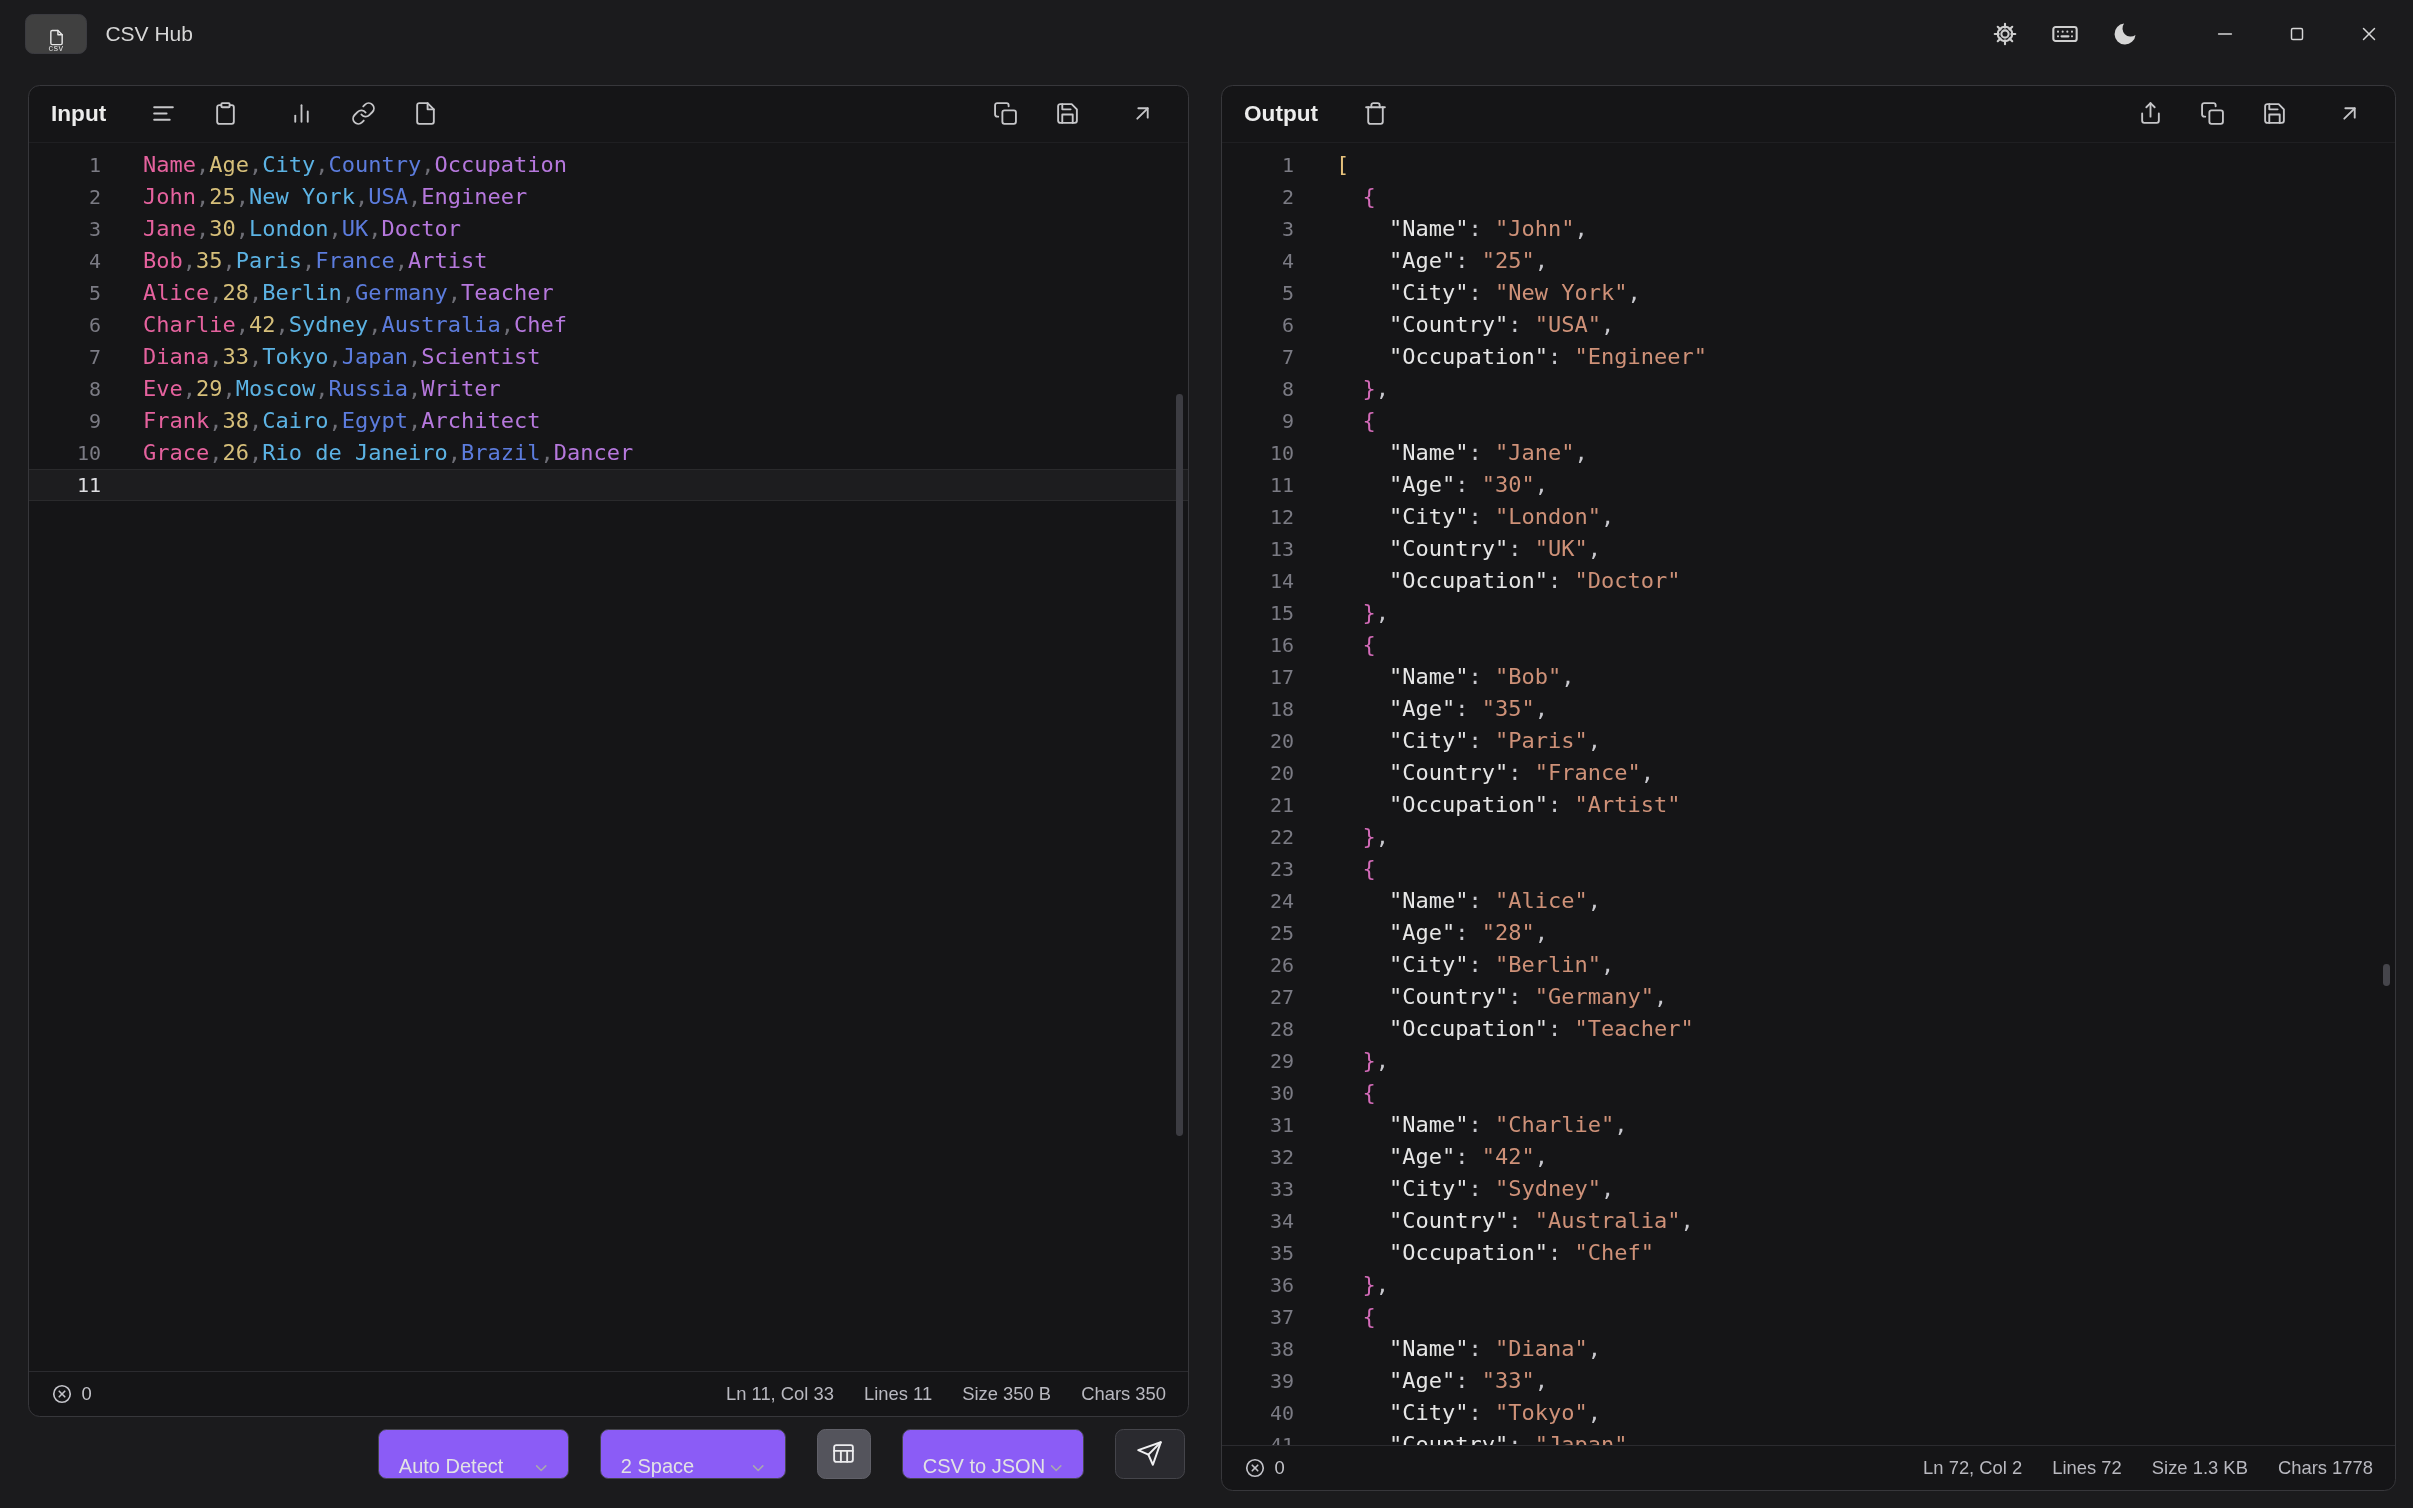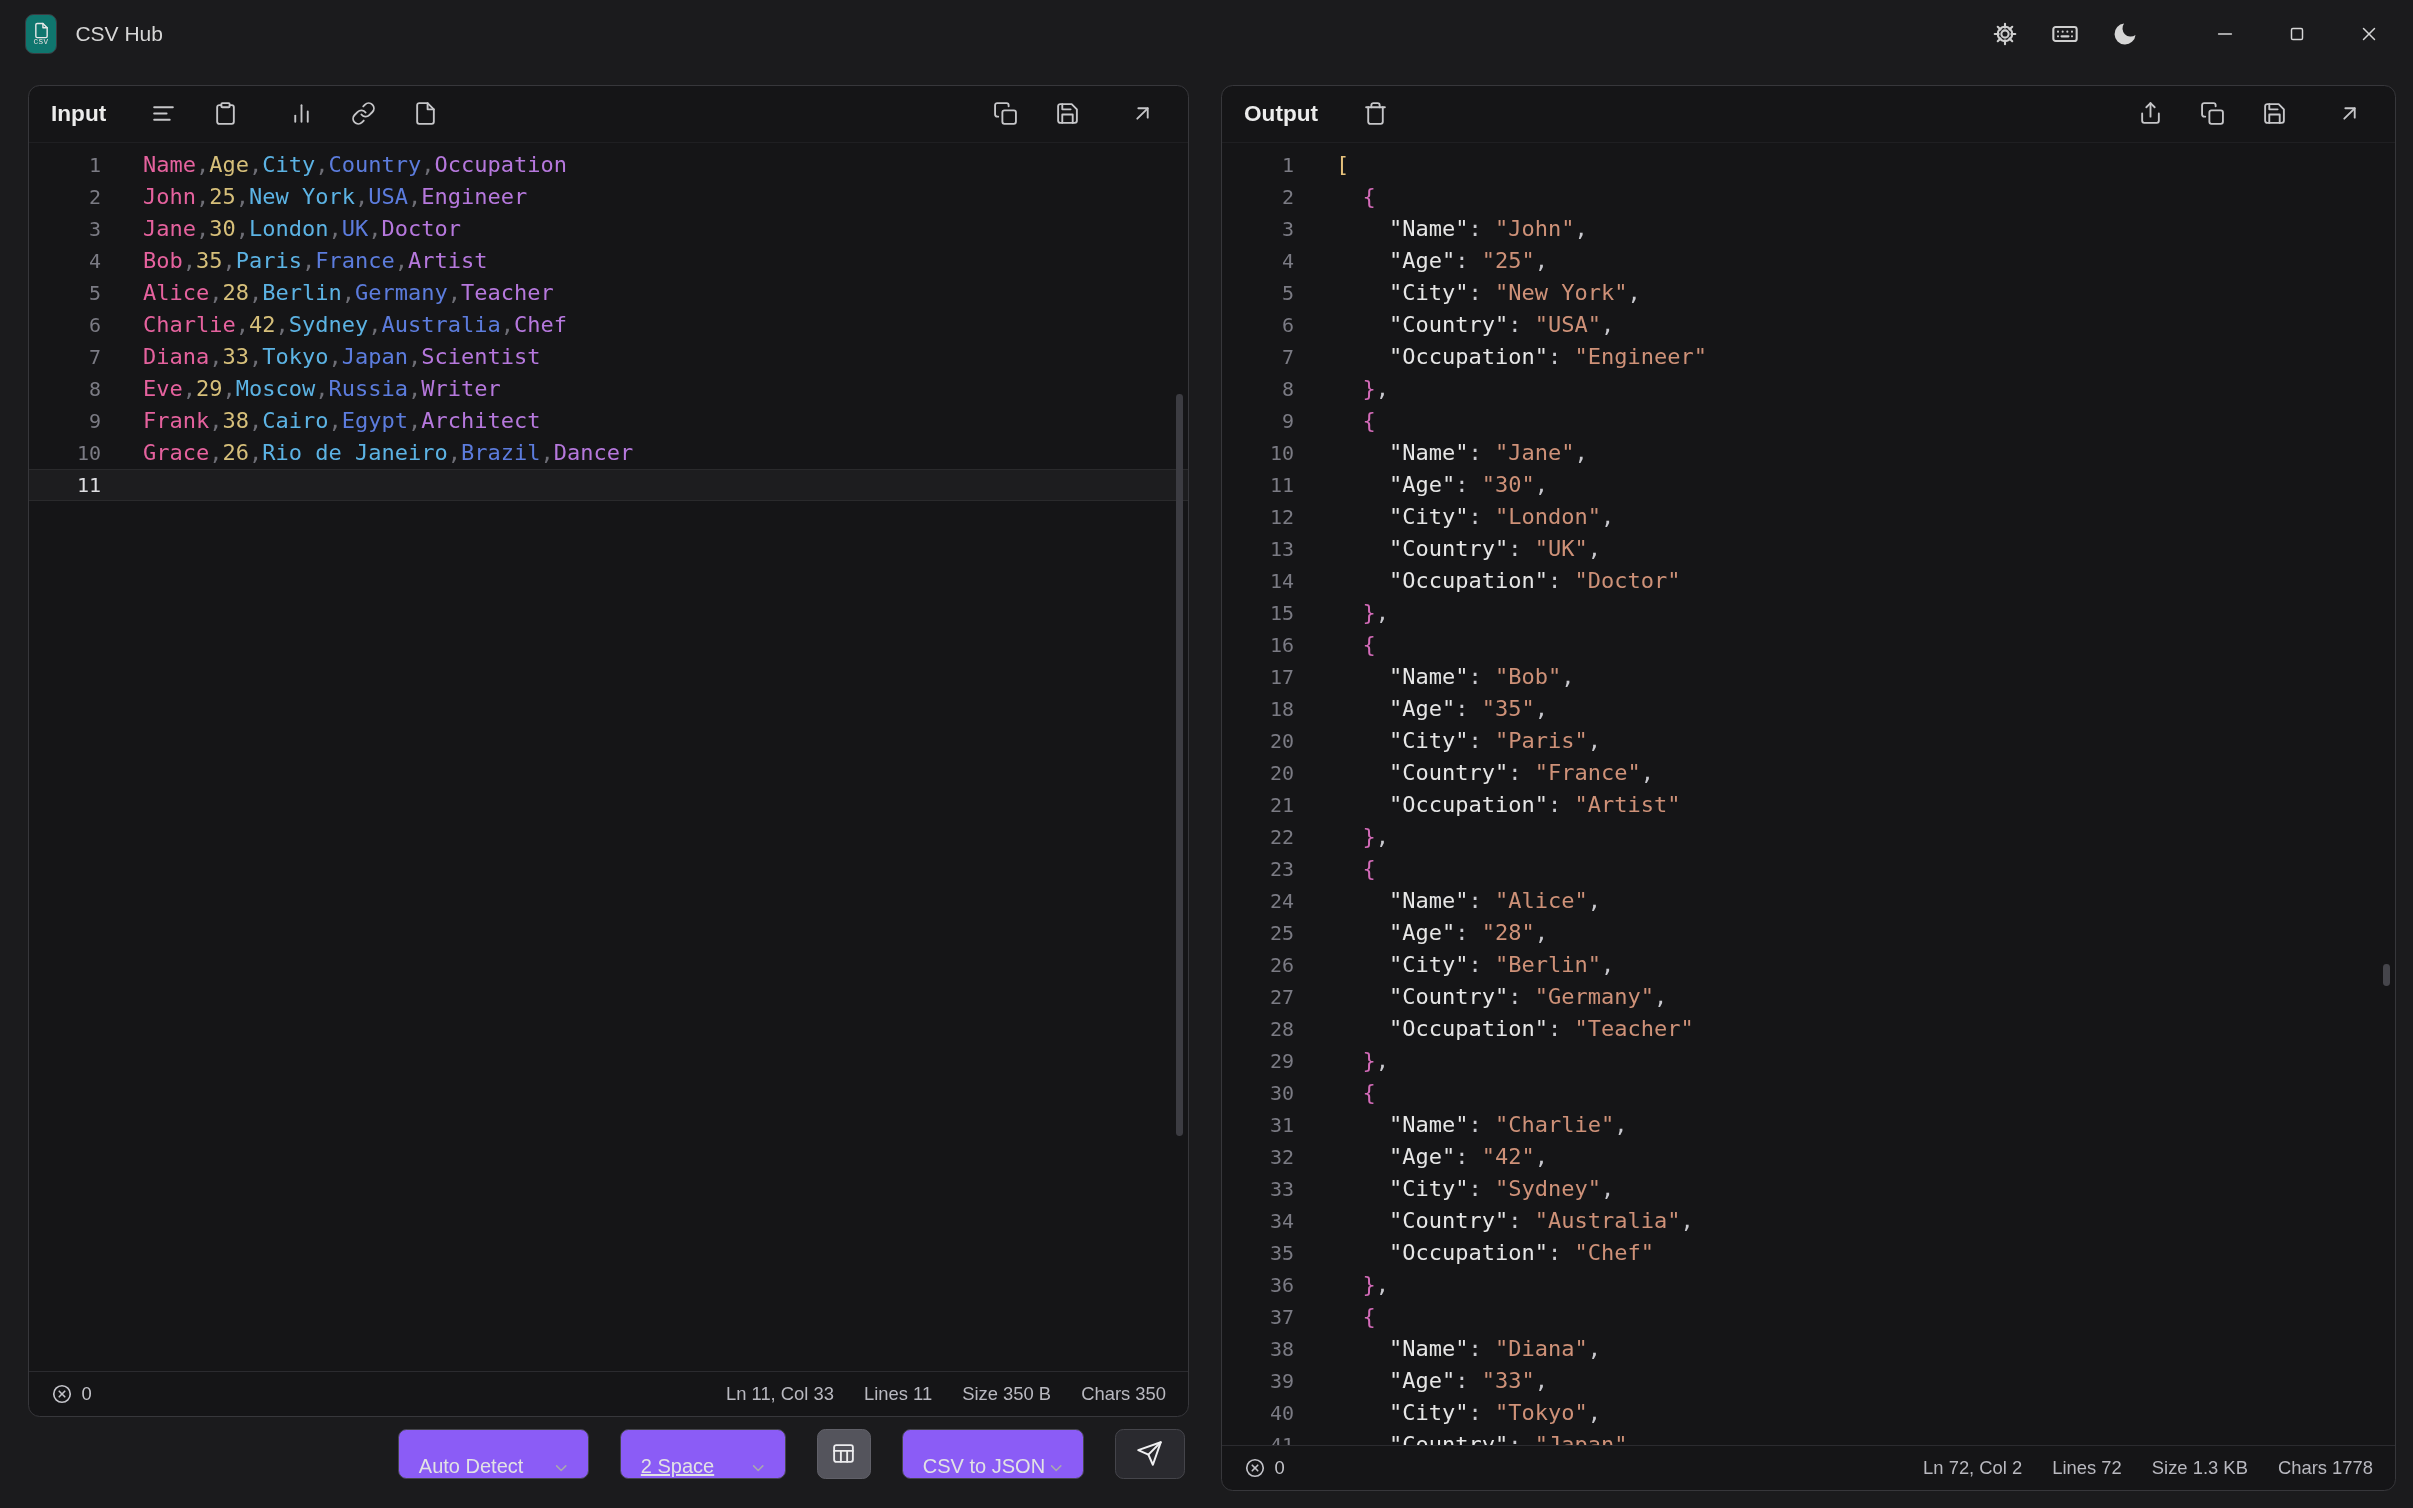--- a/index.html
+++ b/index.html
@@ -6,22 +6,22 @@
   html,body { width:2413px; height:1508px; overflow:hidden; background:#1b1b1d; }
   body { font-family:"Liberation Sans","DejaVu Sans",sans-serif; color:#e6e6e6; }
   :root{
     --csv0:#e5629e; --csv1:#d6bf7a; --csv2:#5cb3e4; --csv3:#5c7cdd; --csv4:#b678dd;
     --j-bracket:#e5c07b; --j-brace:#d36bb8; --j-key:#e6e6e6; --j-string:#ce9178; --j-punct:#c9c9cf;
   }
   .window{ position:absolute; inset:0; display:flex; flex-direction:column; }
 
   
   .titlebar{ height:67px; flex:0 0 auto; display:flex; align-items:center; padding:0 8.4px 0 25px; }
-  .app-icon{ width:32px; height:40px; border-radius:8.4px; background:#0f766e; border:0.8px solid #3b3b40;
-             display:flex; flex-direction:column; align-items:center; justify-content:center; }
+  .app-icon{ width:62px; height:40px; border-radius:8.4px; background:#404040; border:0.8px solid #3b3b40;
+             display:flex; flex-direction:column; align-items:center; justify-content:flex-end; }
   .app-icon svg{ width:17px; height:17px; color:#e8e8e8; }
   .app-icon-label{ font-size:9.2px; color:#d8d8d8; line-height:8.4px; margin-top:-1.7px; letter-spacing:0.4px; }
   .app-title{ margin-left:18.4px; font-size:21px; color:#d6d6d6; }
   .tb-right{ margin-left:auto; display:flex; align-items:center; }
   .tb-icon{ width:60px; height:52px; background:none; border:none; display:flex; align-items:center;
             justify-content:center; color:#cfcfcf; cursor:pointer; }
   .tb-icon svg{ width:28px; height:28px; }
   .win-btn{ width:72px; height:52px; background:none; border:none; display:flex; align-items:center;
             justify-content:center; color:#d6d6d6; cursor:pointer; }
   .win-btn svg{ width:22px; height:22px; }
@@ -70,21 +70,21 @@
   .status-err{ display:flex; align-items:center; gap:8.4px; color:#c3c3c9; }
   .status-err svg{ width:22px; height:22px; }
   .status-right{ margin-left:auto; display:flex; gap:30px; }
 
   
   .toolbar{ flex:1; display:flex; align-items:center; justify-content:flex-end; gap:31px; padding-right:4.2px; }
   .select{ height:50px; background:#8b5cf6; border:0.8px solid #45454b; border-radius:8.4px; display:flex;
            align-items:flex-end; justify-content:space-between; padding:0 17px 0 20px; font-size:20px;
            color:#e2e2e4; cursor:pointer; }
   .select svg{ width:18.4px; height:18.4px; color:#a8a8ae; }
-  .sel-format{ width:191px; } .sel-indent{ width:166px;text-decoration:underline; } .sel-conv{ width:182px; }
+  .sel-format{ width:191px; } .sel-indent{ width:186px; } .sel-conv{ width:182px; }
   .icon-btn{ width:54px; height:50px; background:#54545c; border:0.8px solid #606068; border-radius:8.4px;
              color:#ececee; display:flex; align-items:center; justify-content:center; cursor:pointer; }
   .icon-btn svg{ width:25px; height:25px; }
   .send-btn{ width:70px; height:50px; background:#2a2a2f; border:0.8px solid #45454b; border-radius:8.4px;
              color:#f0f0f2; display:flex; align-items:center; justify-content:center; cursor:pointer; }
   .send-btn svg{ width:27px; height:27px; }
 </style>
 </head>
 <body>
 

